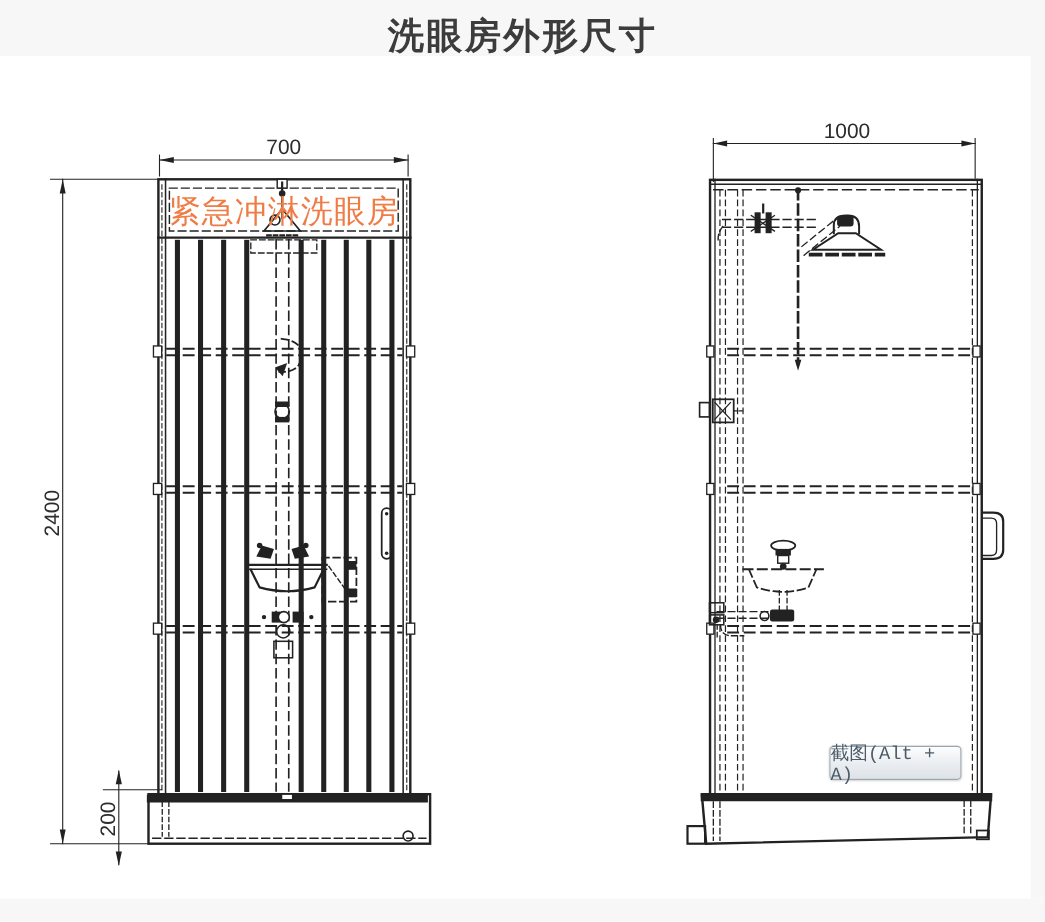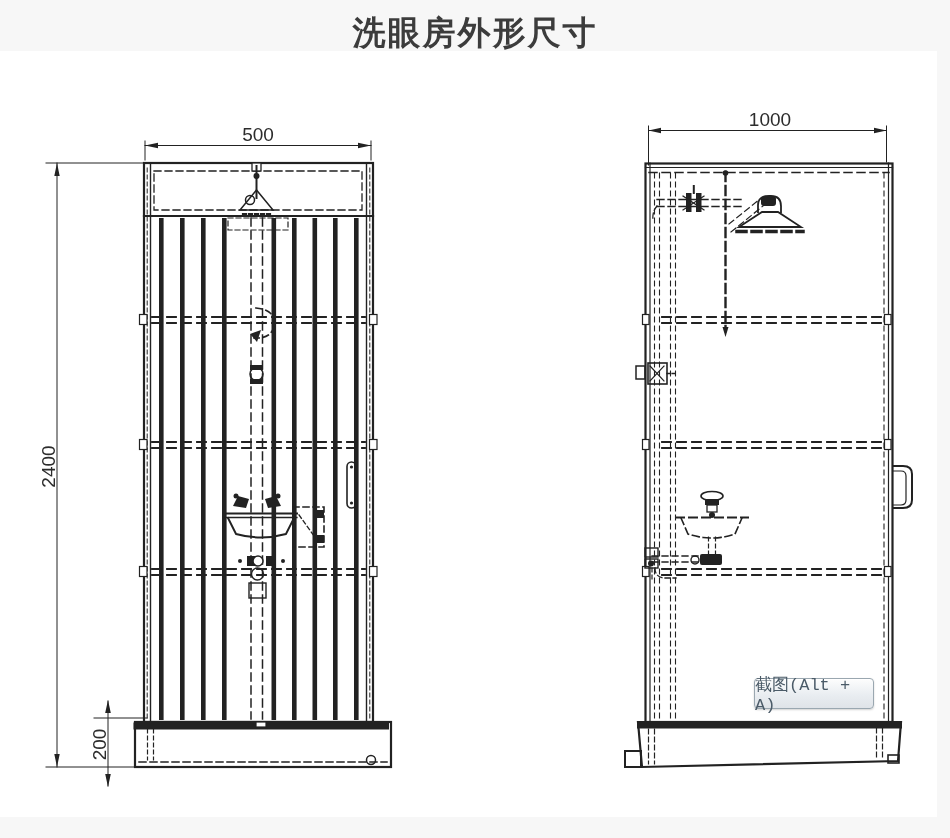--- a/index.html
+++ b/index.html
@@ -287,22 +287,23 @@
           <line x1="648.5" y1="165" x2="648.5" y2="126"></line>
           <line x1="886.5" y1="162" x2="886.5" y2="126"></line>
           <line x1="648.5" y1="130.5" x2="886.5" y2="130.5"></line>
           <polygon points="648.5,130.5 661,127.8 661,133.2" fill="#222" stroke="none"></polygon>
           <polygon points="886.5,130.5 874,127.8 874,133.2" fill="#222" stroke="none"></polygon>
         </g>
       </g>
     </g>
   </svg>
 
-
-  <div class="lbl" style="left:228px; top:125px; width:60px;">500</div>
+  <div id="sign-text">紧急冲淋洗眼房</div>
+
+  <div class="lbl" style="left:228px; top:125px; width:60px;">700</div>
 
   <div class="lbl lbl-v" style="left:18px; top:457px; width:60px;">2400</div>
 
   <div class="lbl lbl-v" style="left:76px; top:735px; width:46px;">200</div>
 
   <div class="lbl" style="left:735px; top:110px; width:70px;">1000</div>
 
   <div id="screenshot-btn">截图(Alt + A)</div>
 
 </div>

